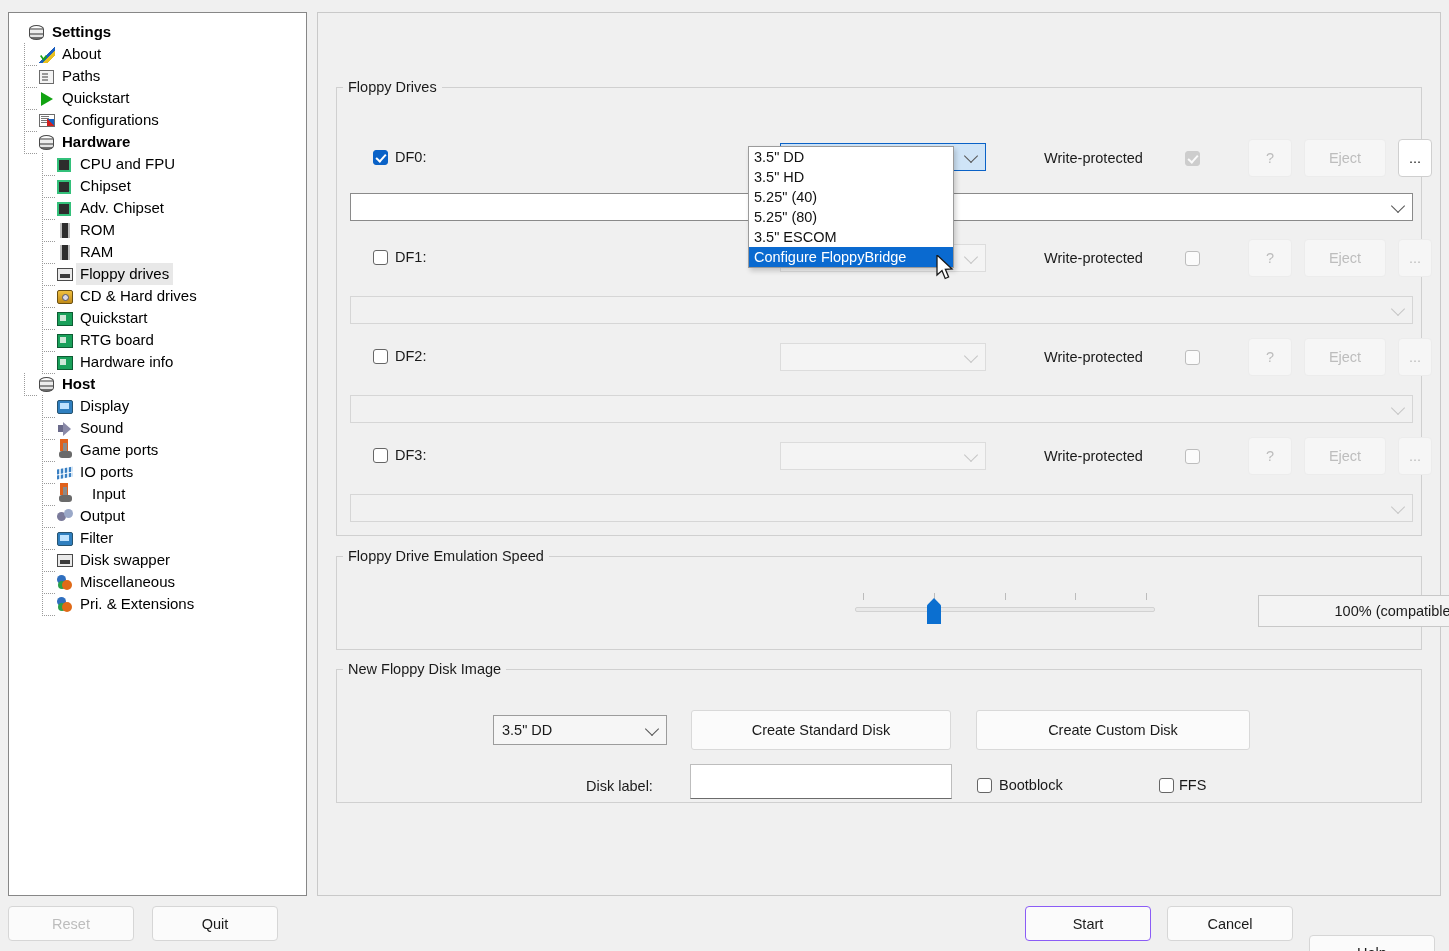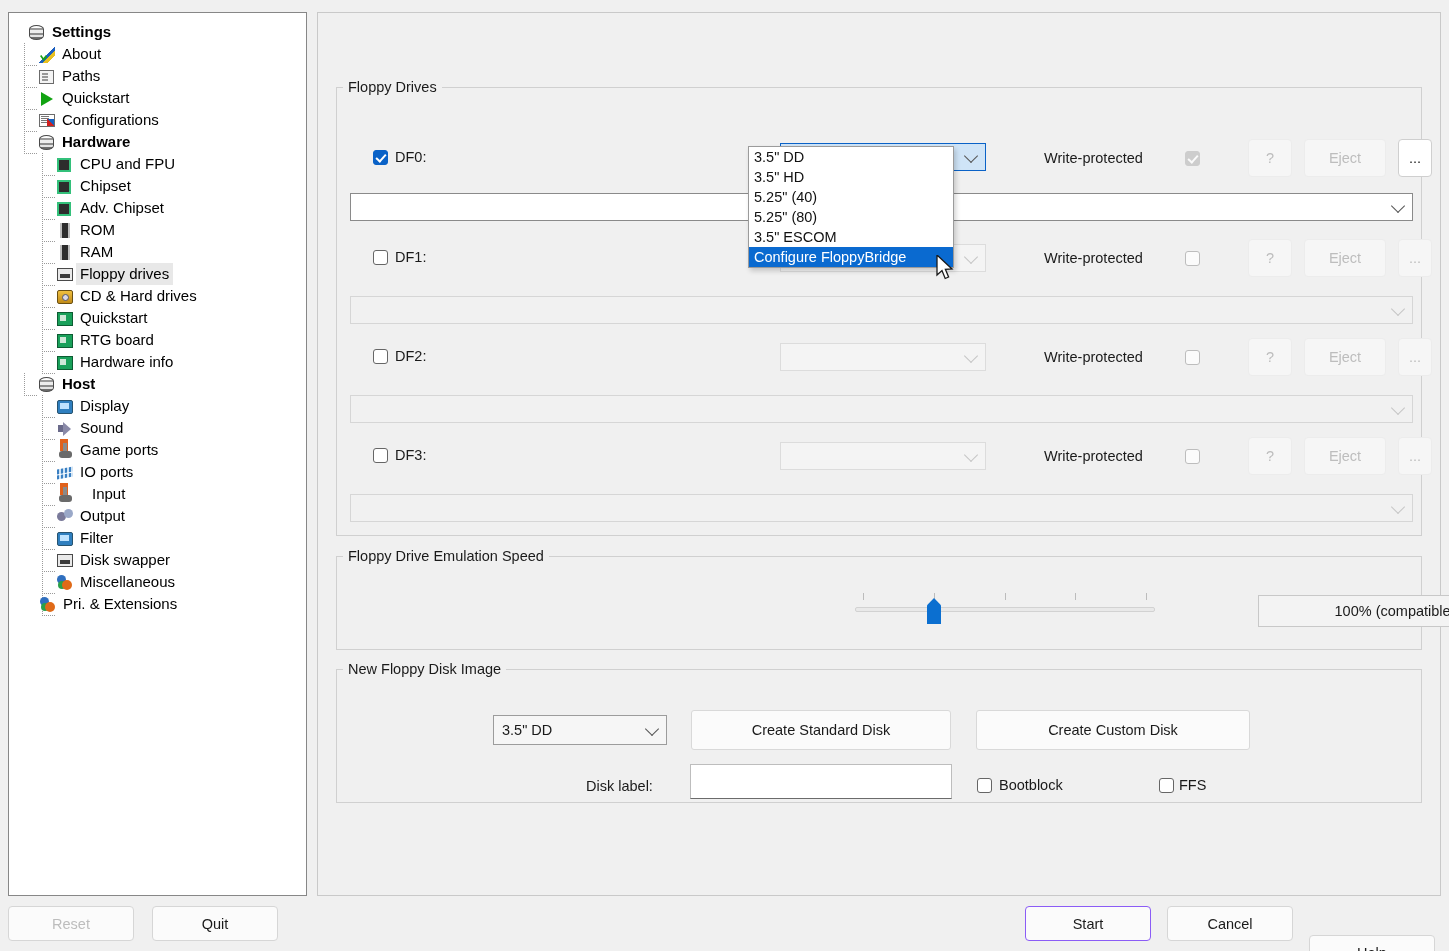--- a/index.html
+++ b/index.html
@@ -359,21 +359,21 @@
           </span>
           <span class="lbl">Disk swapper</span>
         </div>
         <div class="trow" style="padding-left: 48px;">
           <span style="position: absolute; left: 33px; top: 0px; width: 12px; height: 22px; border-left: 1px dotted rgb(154, 154, 154); border-bottom: 1px dotted rgb(154, 154, 154);"></span>
           <span class="ico">
             <span class="ic-misc" style="display: block;"></span>
           </span>
           <span class="lbl">Miscellaneous</span>
         </div>
-        <div class="trow" style="padding-left: 31px;">
+        <div class="trow" style="padding-left: 48px;">
           <span style="position: absolute; left: 33px; top: 0px; width: 12px; height: 22px; border-left: 1px dotted rgb(154, 154, 154); border-bottom: 1px dotted rgb(154, 154, 154);"></span>
           <span class="ico">
             <span class="ic-misc" style="display: block;"></span>
           </span>
           <span class="lbl">Pri. &amp; Extensions</span>
         </div>
       </div>
   </div>
 
   <div class="right-panel">

